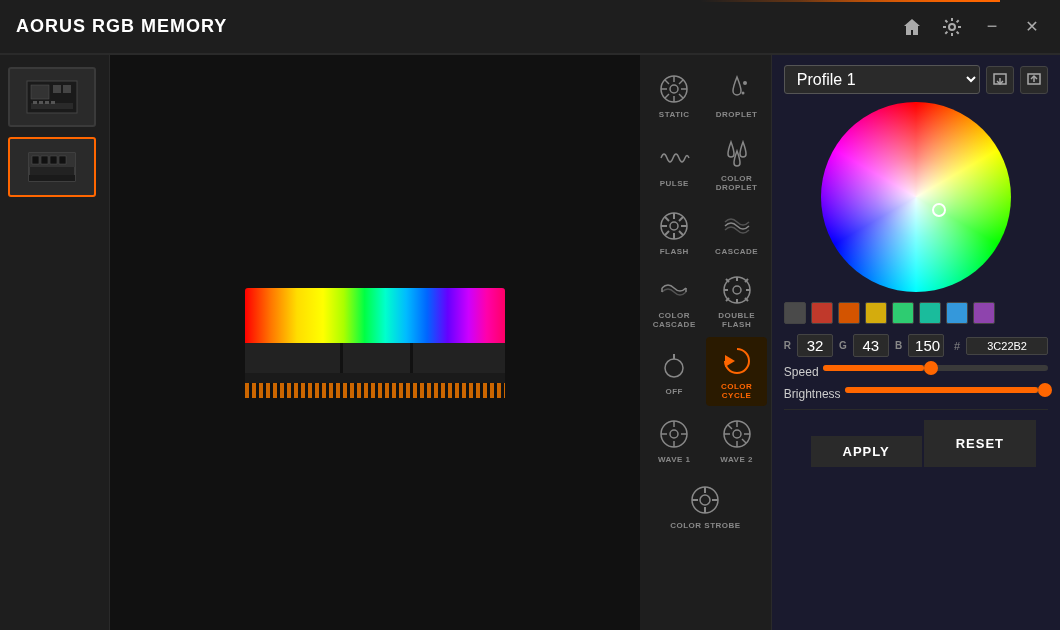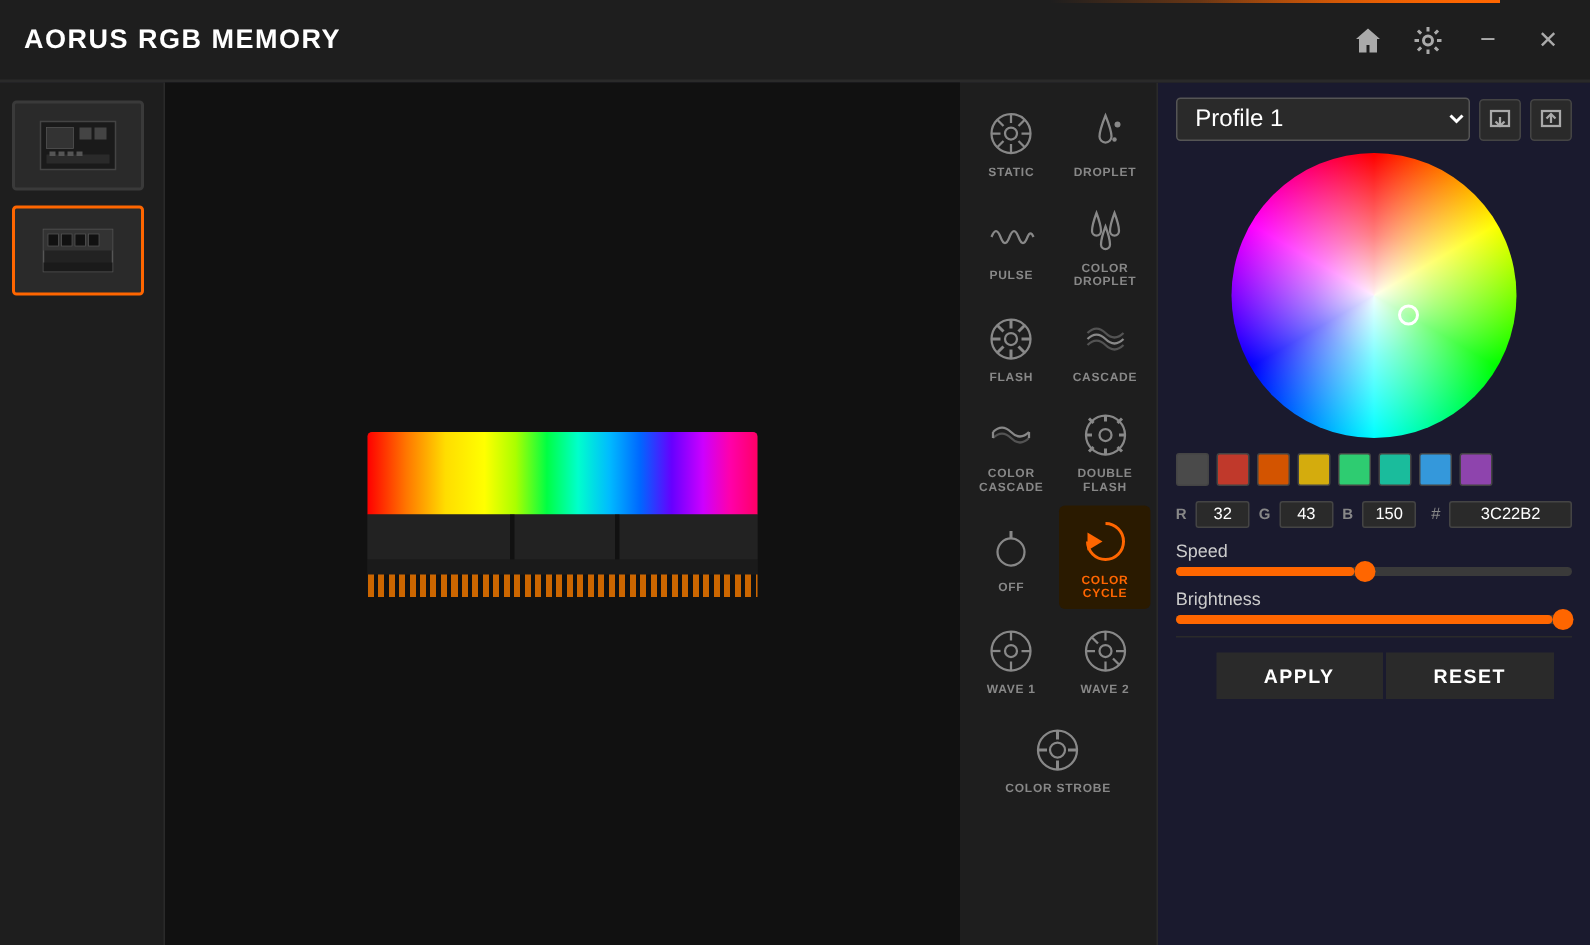--- a/index.html
+++ b/index.html
@@ -242,34 +242,34 @@
     }
     .rgb-label { color: #888; font-weight: bold; font-size: 10px; }
     .rgb-value {
       background: #2a2a2a;
       color: #fff;
       border: 1px solid #444;
       padding: 2px 6px;
       border-radius: 2px;
       width: 36px;
       text-align: center;
-      font-size: 11px;
+      font-size: 15px;
     }
     .hex-label { color: #888; font-size: 11px; margin-left: 4px; }
     .hex-value {
       background: #2a2a2a;
       color: #fff;
       border: 1px solid #444;
       padding: 2px 20px;
       border-radius: 2px;
       font-size: 11px;
     }
 
     
-    .slider-section { display: flex; flex-direction: column; gap: 4px; }
+    .slider-section { display: flex; flex-direction: row; gap: 4px; }
     .slider-label { color: #ccc; font-size: 12px; }
     .slider-track {
       width: 100%;
       height: 6px;
       background: #3a3a3a;
       border-radius: 3px;
       position: relative;
     }
     .slider-fill {
       height: 100%;
@@ -297,21 +297,21 @@
     }
     .action-btn {
       padding: 8px 32px;
       border: none;
       cursor: pointer;
       font-size: 13px;
       font-weight: bold;
       letter-spacing: 1px;
       text-transform: uppercase;
     }
-    .apply-btn { background: #2a2a2a; color: #fff; margin-right: 2px; }
+    .apply-btn { background: #2a2a2a; color: #fff; margin-right: 2px; margin-top: 16px; }
     .reset-btn { background: #2a2a2a; color: #fff; }
 
     
     #content {
       display: flex;
       height: 575px;
     }
 
     #mid-area {
       display: flex;

